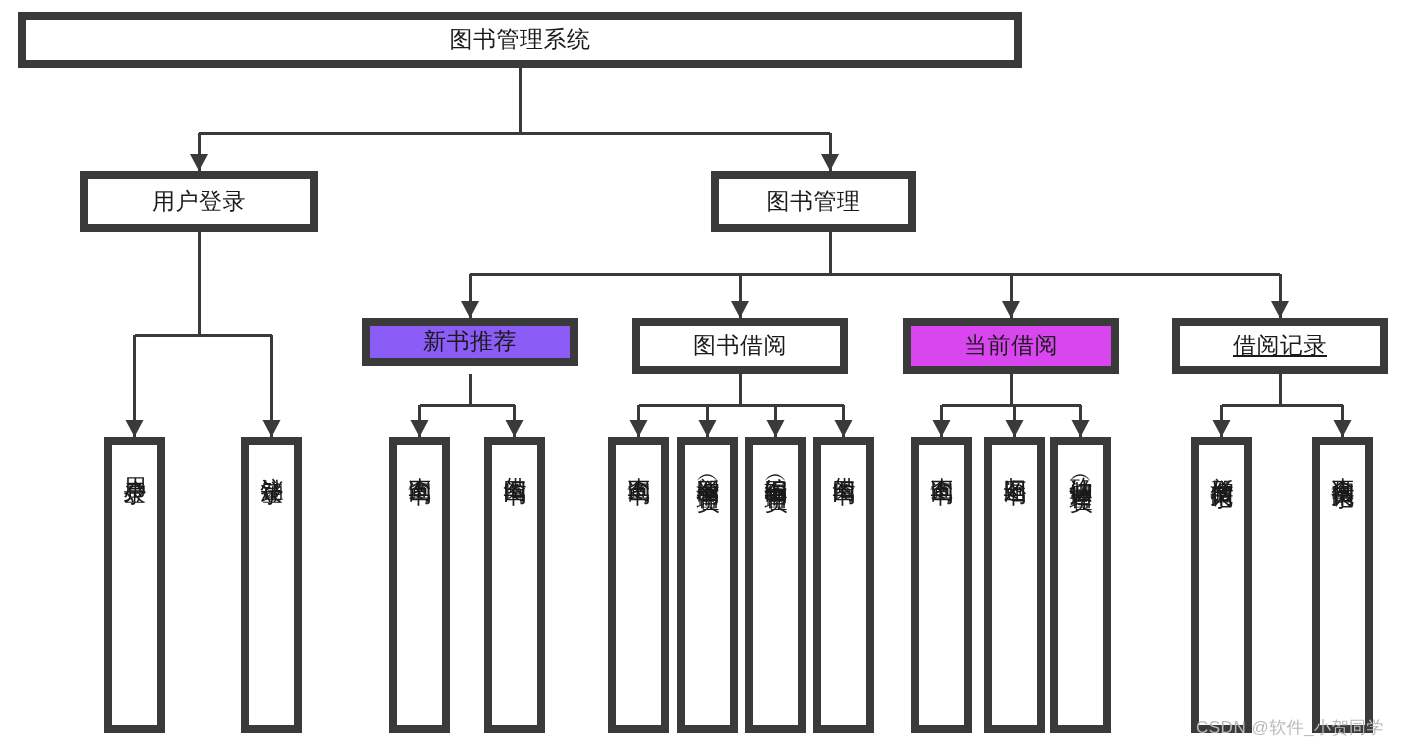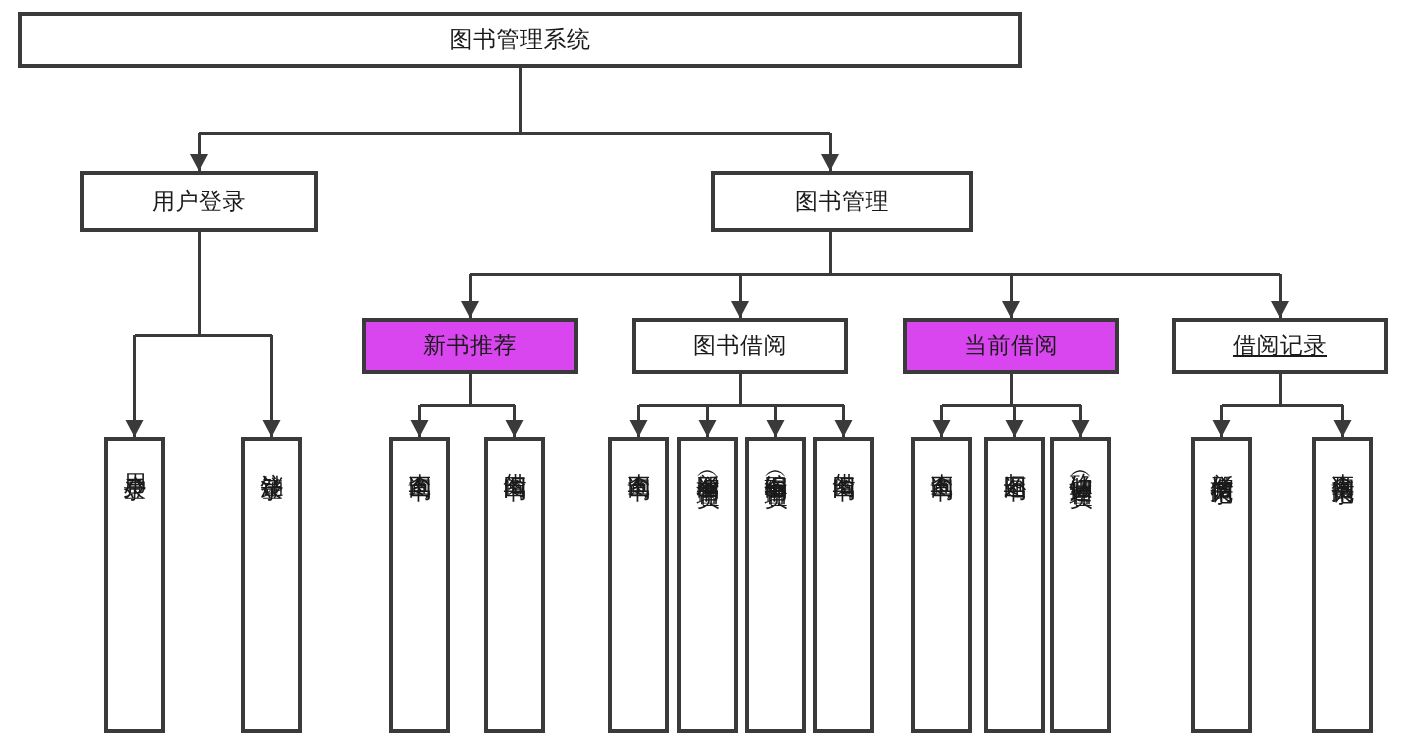--- a/index.html
+++ b/index.html
@@ -21,21 +21,21 @@
     position: absolute;
     left: 0;
     top: 0;
     width: 1405px;
     height: 747px;
   }
   .node {
     position: absolute;
     box-sizing: border-box;
     background: #ffffff;
-    border: 4px solid #0369a1;
+    border: 8px solid #0369a1;
     display: flex;
     align-items: center;
     justify-content: center;
     color: #1a1a1a;
   }
   .node-label {
     display: block;
     text-align: center;
     letter-spacing: 0.5px;
     line-height: 1.18;
@@ -122,24 +122,24 @@
       <line x1="1342.5" y1="405" x2="1342.5" y2="437" stroke="#3a3a3a" stroke-width="3" shape-rendering="crispEdges"></line>
       <polygon points="1333.5,420 1351.5,420 1342.5,437" fill="#3a3a3a"></polygon>
     </svg>
   <div id="nodes-layer">
       <div class="node horiz" style="left: 18px; top: 12px; width: 1004px; height: 56px; border-color: rgb(58, 58, 58); background: rgb(255, 255, 255); color: rgb(26, 26, 26);">
         <span class="node-label">图书管理系统</span>
       </div>
       <div class="node horiz" style="left: 80px; top: 171px; width: 238px; height: 61px; border-color: rgb(58, 58, 58); background: rgb(255, 255, 255); color: rgb(26, 26, 26);">
         <span class="node-label">用户登录</span>
       </div>
-      <div class="node horiz" style="left: 711px; top: 171px; width: 262px; height: 61px; border-color: rgb(58, 58, 58); background: rgb(255, 255, 255); color: rgb(26, 26, 26);">
+      <div class="node horiz" style="left: 711px; top: 171px; width: 205px; height: 61px; border-color: rgb(58, 58, 58); background: rgb(255, 255, 255); color: rgb(26, 26, 26);">
         <span class="node-label">图书管理</span>
       </div>
-      <div class="node horiz" style="left: 362px; top: 318px; width: 216px; height: 56px; border-color: rgb(58, 58, 58); background: #d946ef; color: rgb(26, 26, 26); justify-content: center;">
+      <div class="node horiz" style="left: 362px; top: 318px; width: 216px; height: 48px; border-color: rgb(58, 58, 58); background: #8b5cf6; color: rgb(26, 26, 26); justify-content: center;">
         <span class="node-label">新书推荐</span>
       </div>
       <div class="node horiz" style="left: 632px; top: 318px; width: 216px; height: 56px; border-color: rgb(58, 58, 58); background: rgb(255, 255, 255); color: rgb(26, 26, 26);">
         <span class="node-label">图书借阅</span>
       </div>
       <div class="node horiz" style="left: 903px; top: 318px; width: 216px; height: 56px; border-color: rgb(58, 58, 58); background: #d946ef; color: rgb(26, 26, 26);">
         <span class="node-label">当前借阅</span>
       </div>
       <div class="node horiz" style="left: 1172px; top: 318px; width: 216px; height: 56px; border-color: rgb(58, 58, 58); background: rgb(255, 255, 255); color: rgb(26, 26, 26); text-decoration: underline;">
         <span class="node-label">借阅记录</span>
@@ -177,13 +177,14 @@
       <div class="node vert" style="left: 1050px; top: 437px; width: 61px; height: 296px; border-color: rgb(58, 58, 58); background: rgb(255, 255, 255); color: rgb(26, 26, 26);">
         <span class="node-label">确认归还（管理员）</span>
       </div>
       <div class="node vert" style="left: 1191px; top: 437px; width: 61px; height: 296px; border-color: rgb(58, 58, 58); background: rgb(255, 255, 255); color: rgb(26, 26, 26);">
         <span class="node-label">新增借阅记录</span>
       </div>
       <div class="node vert" style="left: 1312px; top: 437px; width: 61px; height: 296px; border-color: rgb(58, 58, 58); background: rgb(255, 255, 255); color: rgb(26, 26, 26);">
         <span class="node-label">查询借阅记录</span>
       </div>
     </div>
+  <div class="watermark" style="left: 1196px; top: 716px; color: rgb(185, 185, 185);">CSDN @软件_小贺同学</div>
 </div>
 
 </body></html>

